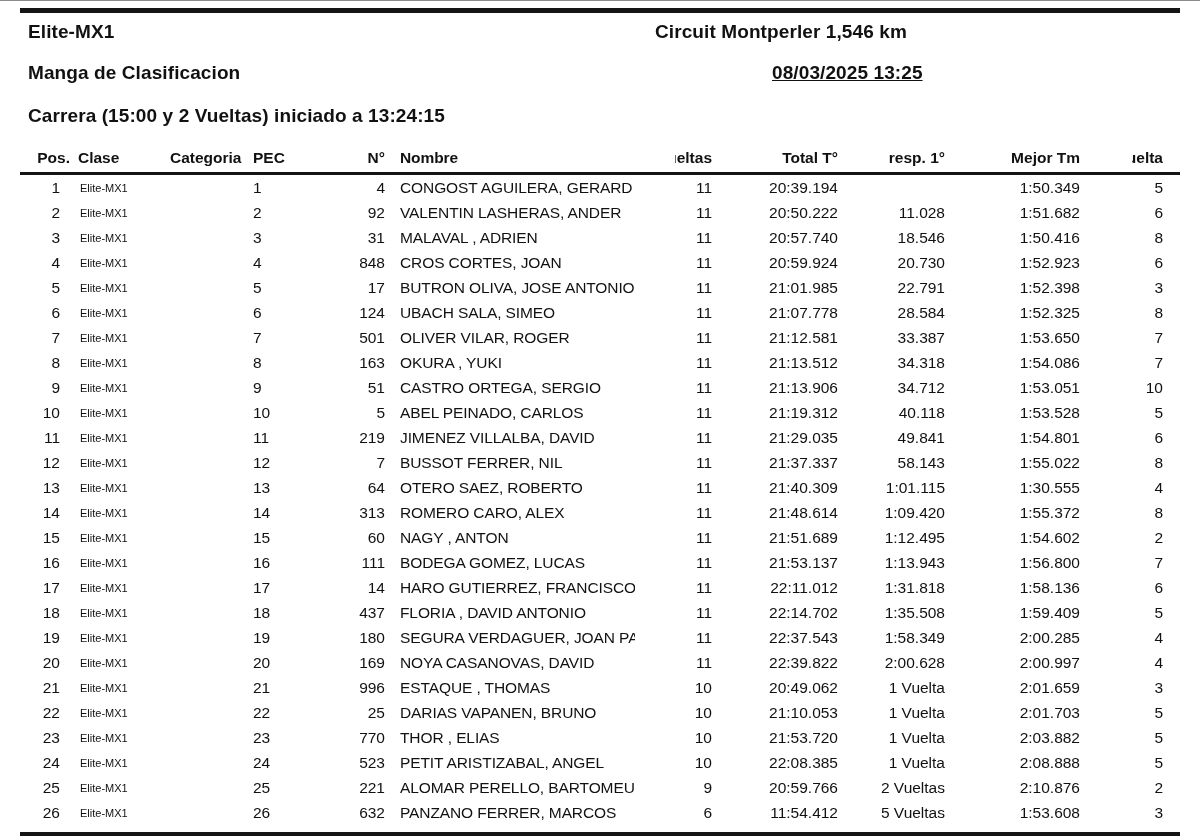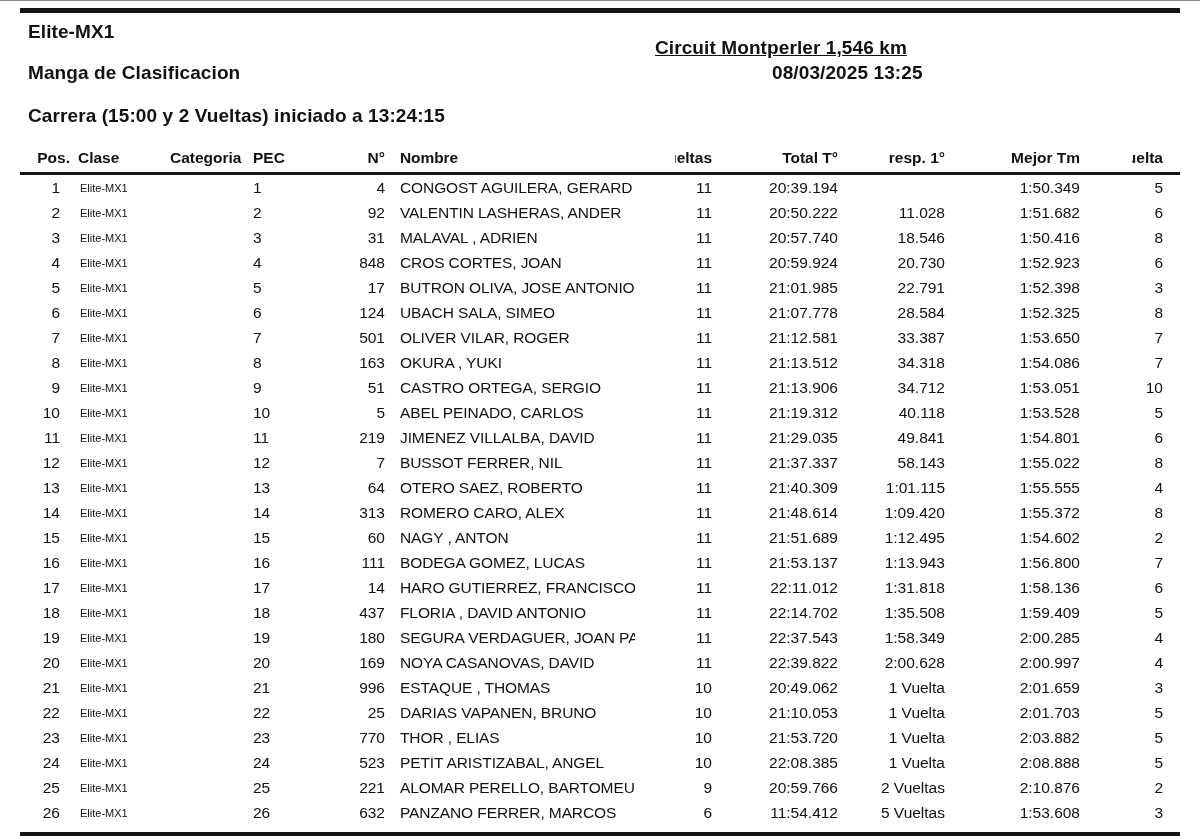--- a/index.html
+++ b/index.html
@@ -8,23 +8,23 @@
     font-family:"Liberation Sans",sans-serif;color:#111;
     -webkit-font-smoothing:antialiased;overflow:hidden;
   }
   .edge-line{position:absolute;top:0;left:0;width:1200px;height:1px;background:#8a8a8a;}
   .rule{position:absolute;left:20px;width:1160px;background:#151515;}
   .rule.top{top:8px;height:5px;}
   .rule.bottom{top:832px;height:4px;}
 
   .hd{position:absolute;font-weight:bold;font-size:19px;white-space:nowrap;letter-spacing:0.1px;}
   .hd.t1{left:28px;top:21px;}
-  .hd.t1r{left:655px;top:37px;text-decoration:underline;}
+  .hd.t1r{left:655px;top:21px;}
   .hd.t2{left:28px;top:62px;}
-  .hd.t2r{left:772px;top:62px;}
+  .hd.t2r{left:772px;top:62px;text-decoration:underline;}
   .hd.t3{left:28px;top:105px;}
 
   table.results{
     position:absolute;left:20px;top:144px;width:1160px;
     border-collapse:collapse;table-layout:fixed;font-size:15.5px;
   }
   thead tr{border-bottom:3px solid #151515;}
   thead th{font-weight:bold;height:28px;vertical-align:middle;white-space:nowrap;padding:0;font-size:15.5px;}
   thead th.b{font-weight:bold;margin-left:20px;}
   tbody td{height:25px;vertical-align:middle;white-space:nowrap;overflow:hidden;padding:0;font-size:15.5px;}
@@ -250,21 +250,21 @@
       <tr>
     <td class="c-pos">13</td>
     <td class="c-clase">Elite-MX1</td>
     <td class="c-cat"></td>
     <td class="c-pec">13</td>
     <td class="c-num">64</td>
     <td class="c-nom">OTERO SAEZ, ROBERTO</td>
     <td class="c-vts">11</td>
     <td class="c-tot">21:40.309</td>
     <td class="c-rsp">1:01.115</td>
-    <td class="c-mej">1:55.555</td>
+    <td class="c-mej">1:30.555</td>
     <td class="c-vta">4</td>
   </tr>
       <tr>
     <td class="c-pos">14</td>
     <td class="c-clase">Elite-MX1</td>
     <td class="c-cat"></td>
     <td class="c-pec">14</td>
     <td class="c-num">313</td>
     <td class="c-nom">ROMERO CARO, ALEX</td>
     <td class="c-vts">11</td>

